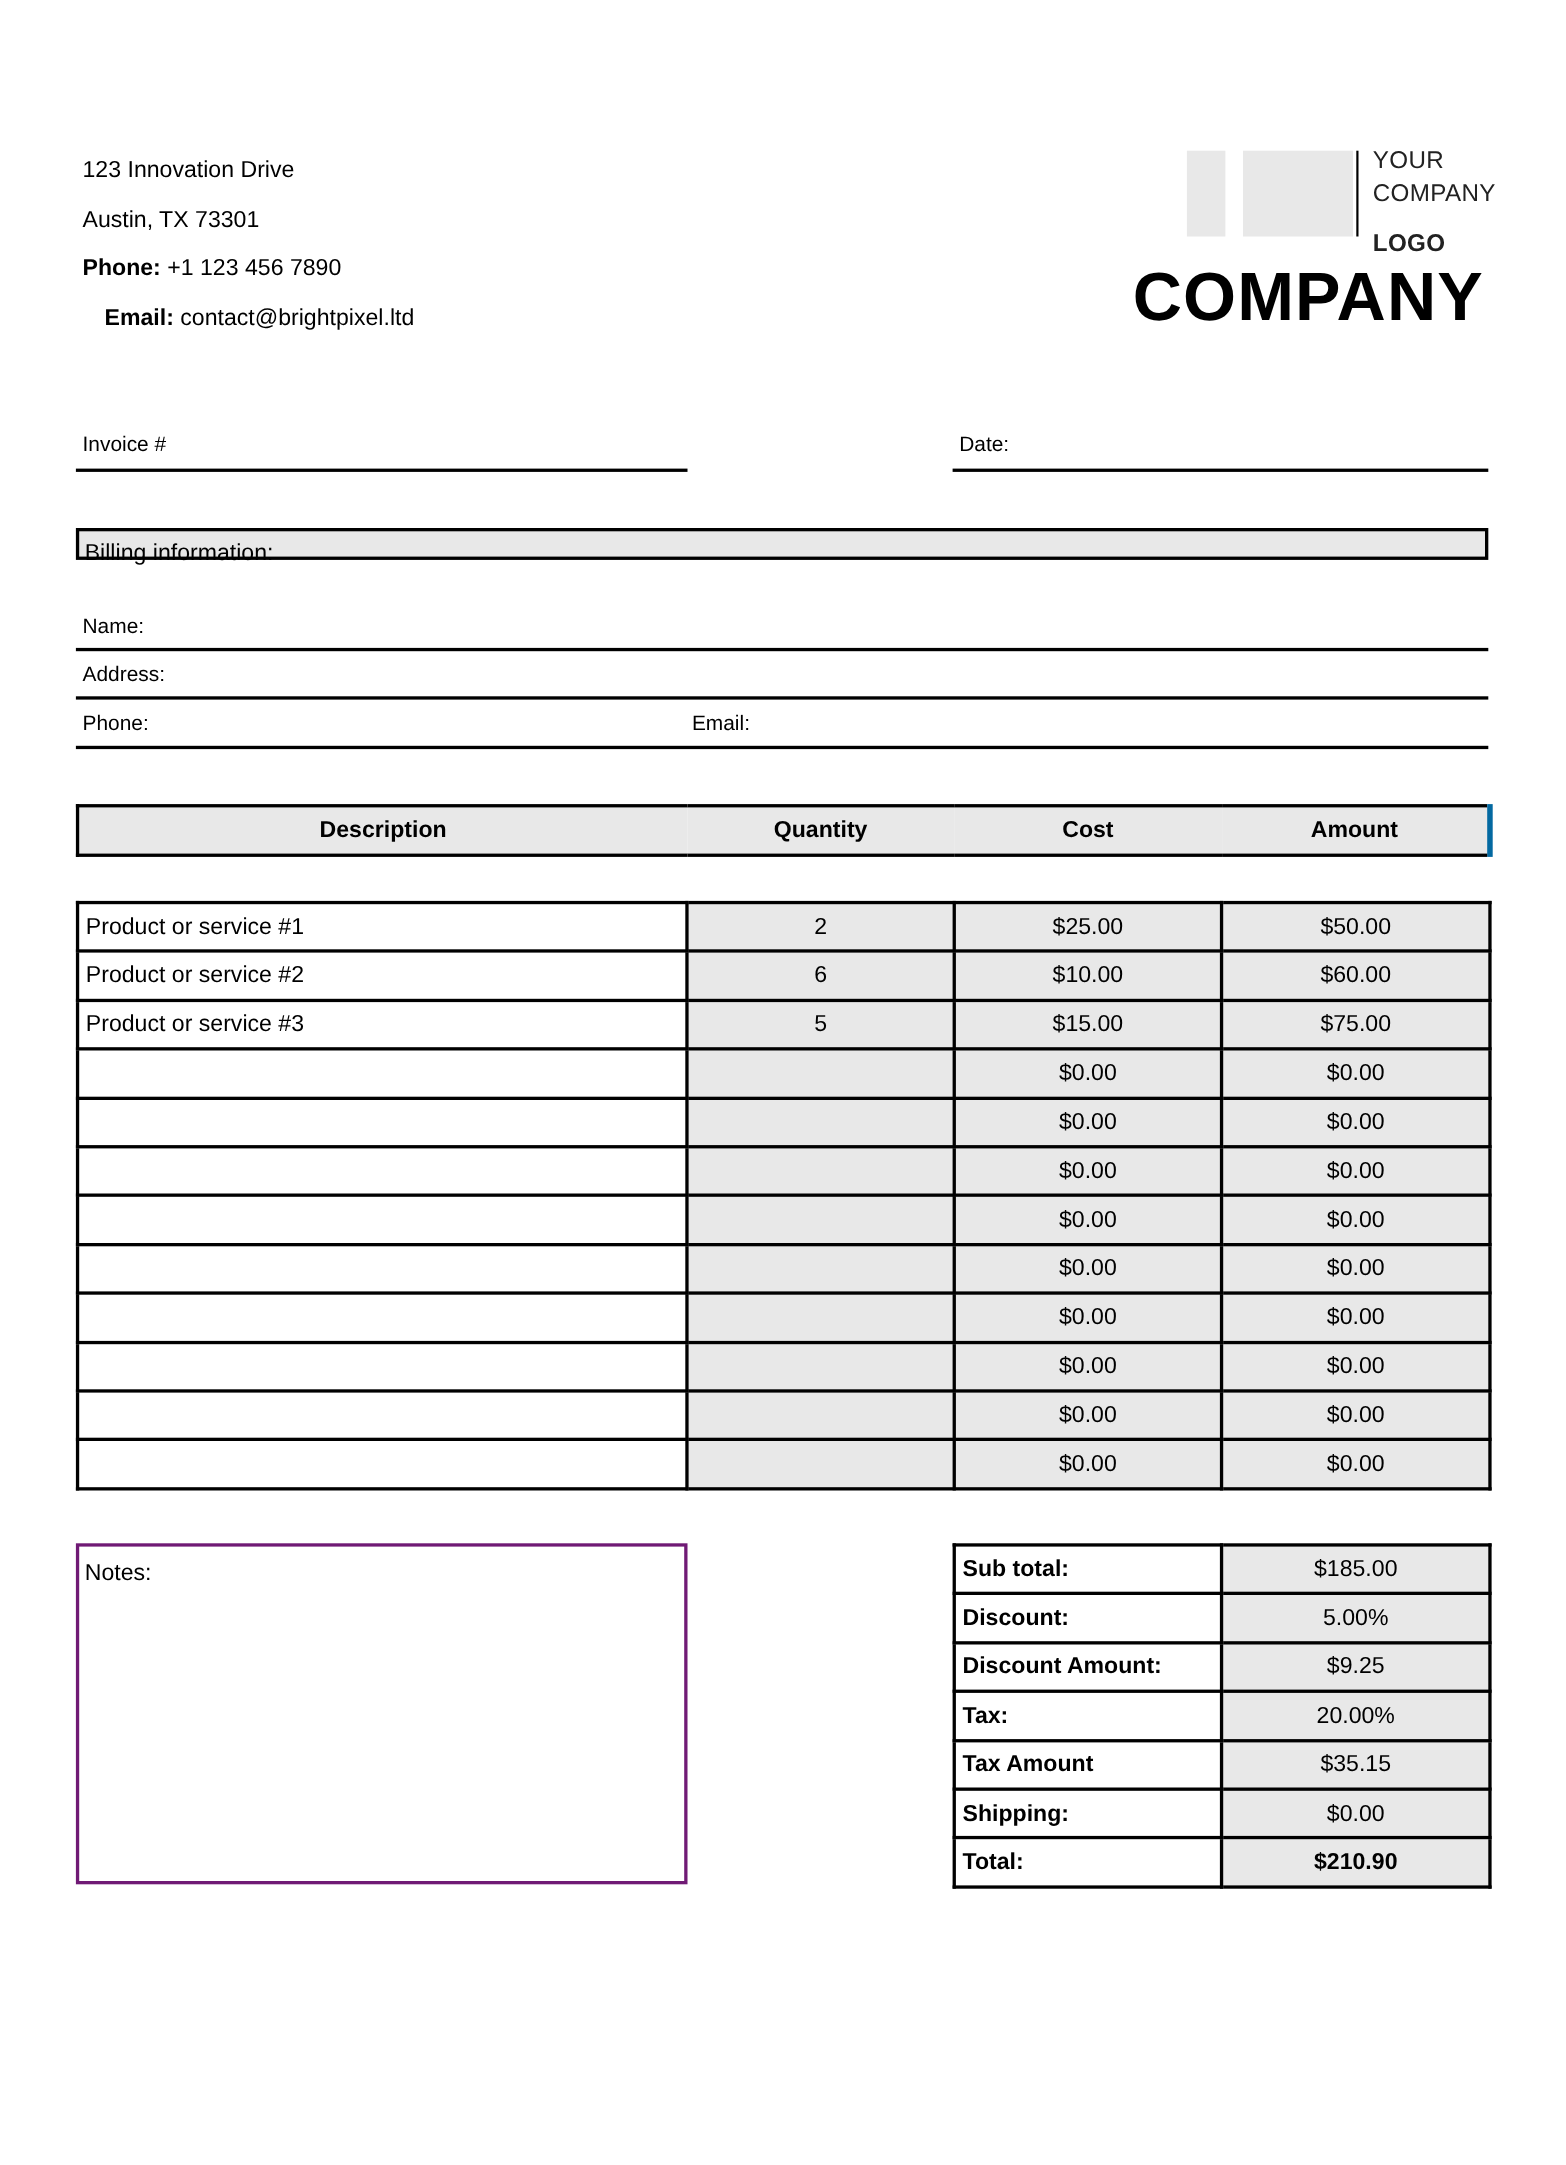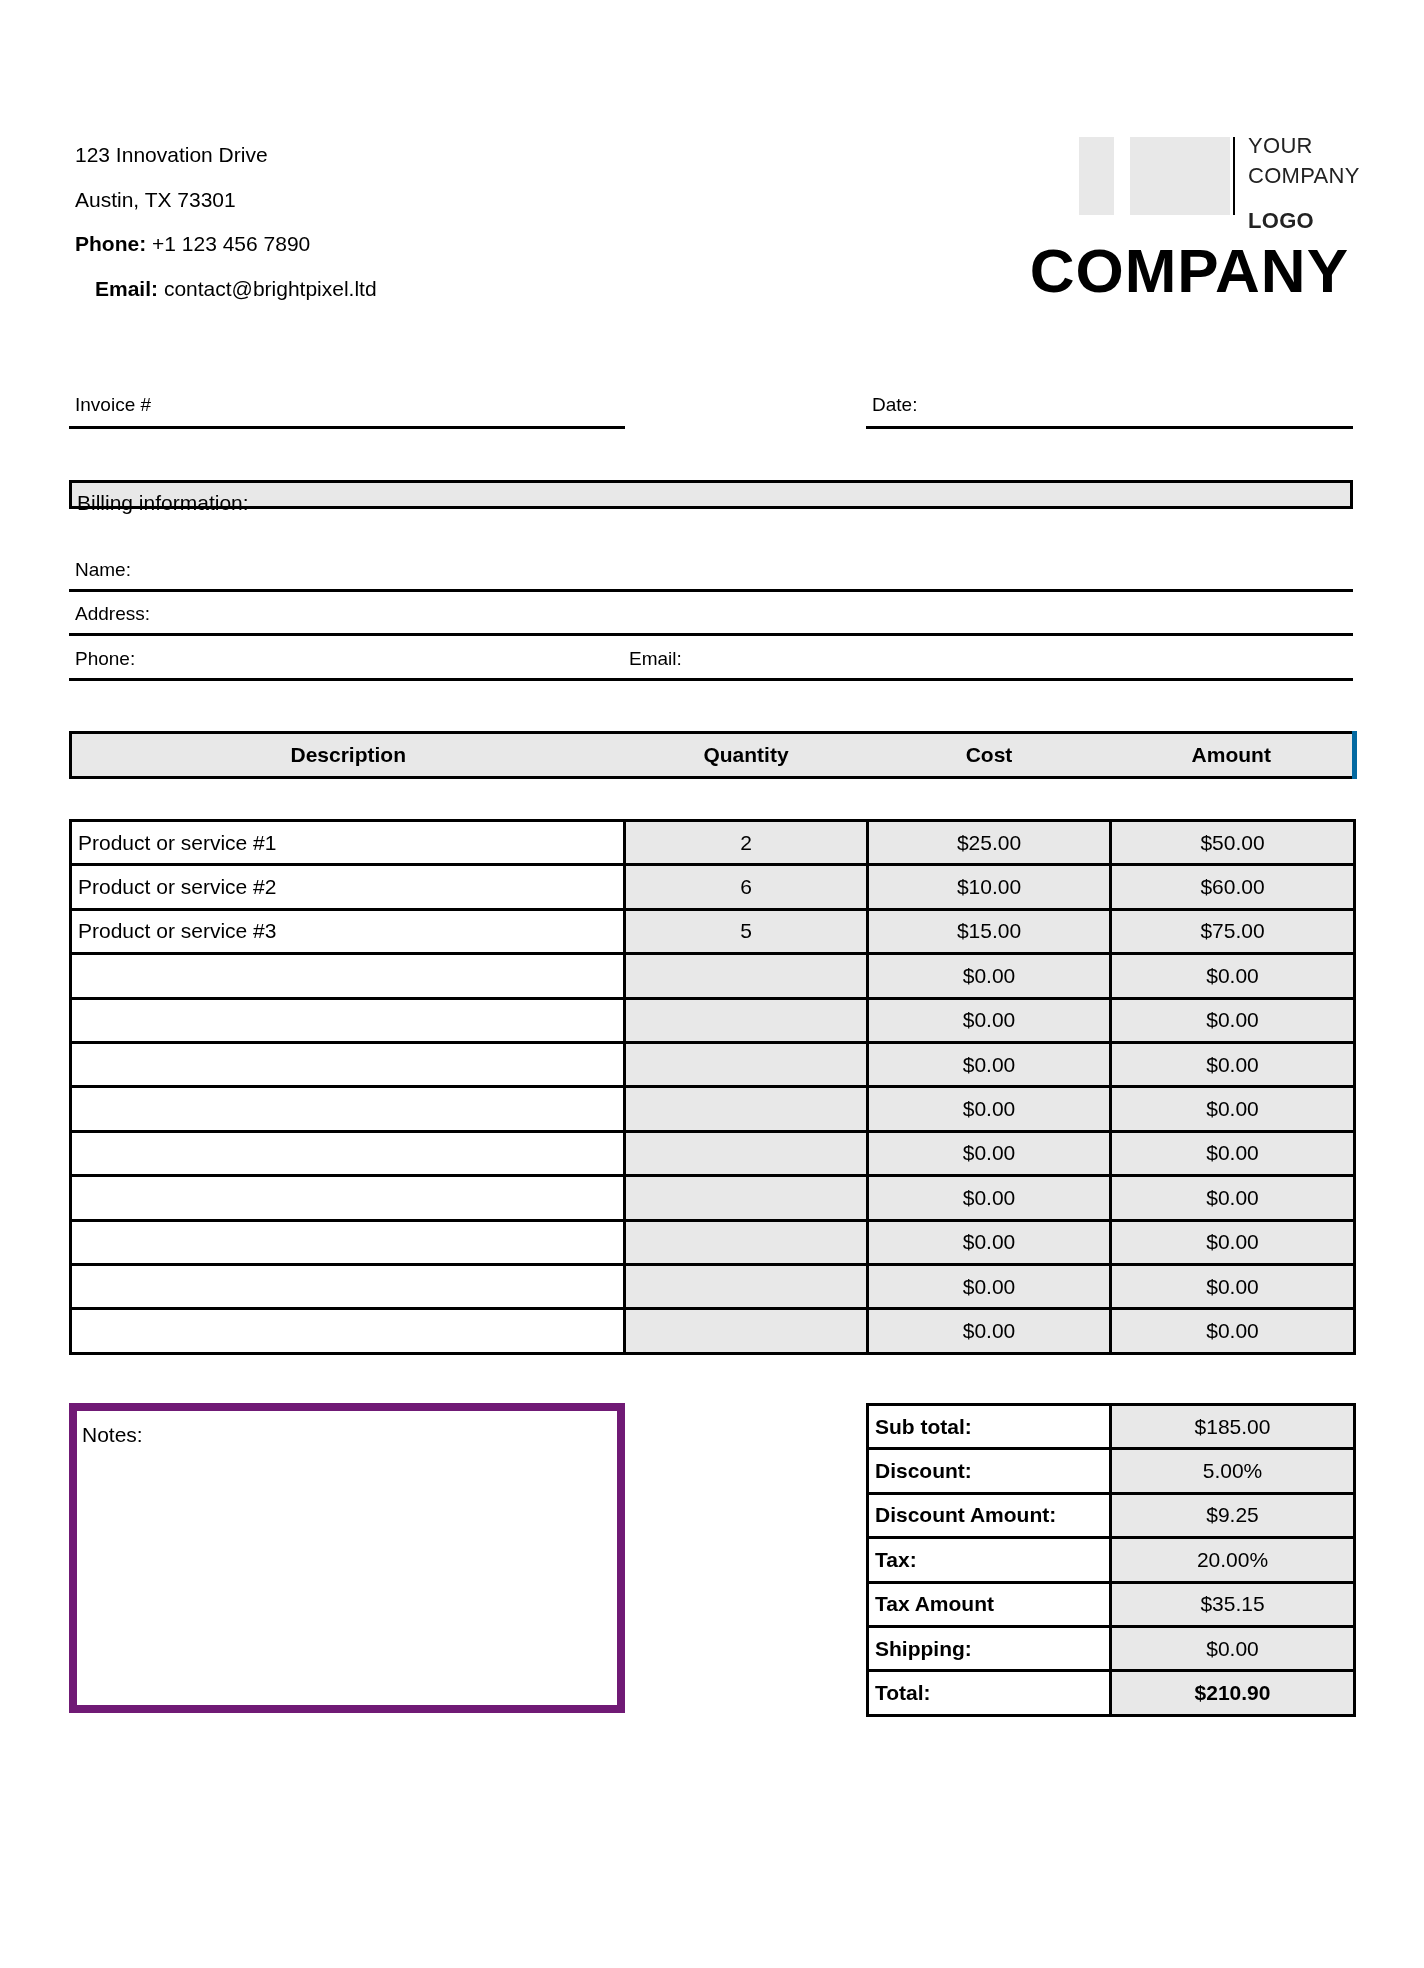--- a/index.html
+++ b/index.html
@@ -19,21 +19,21 @@
   table { border-collapse:collapse; position:absolute; table-layout:fixed;padding-left:32px; }
   td, th { border:3px solid #000; font-size:21px; padding:0 6px; box-sizing:border-box; }
   .hdr-table { left:69px; top:731px; width:1284px; }
   .hdr-table th { height:45px; background:#e8e8e8; font-weight:bold; text-align:center; border-left:none; border-right:none; }
   .hdr-table th:first-child { border-left:3px solid #000; }
   .hdr-table th:last-child { border-right:5px solid #0369a1; }
   .items-table { left:69px; top:819px; width:1284px; }
   .items-table td { height:44.4px; }
   .items-table td.desc { text-align:left; background:#fff; }
   .items-table td.num { text-align:center; background:#e8e8e8; }
-  .notes-box { left:69px; top:1403px; width:556px; height:310px; box-sizing:border-box; border:8px solid #701a75;
+  .notes-box { left:69px; top:1403px; width:556px; height:310px; box-sizing:border-box; border:3px solid #701a75;
                font-size:21px; padding:12px 5px; }
   .totals-table { left:866px; top:1403px; width:487px; }
   .totals-table td { height:44.4px; }
   .totals-table td.lbl { font-weight:bold; background:#fff; text-align:left; }
   .totals-table td.val { text-align:center; background:#e8e8e8; }
   .totals-table tr.grand td.val { font-weight:bold; }
 </style>
 </head>
 <body>
 

